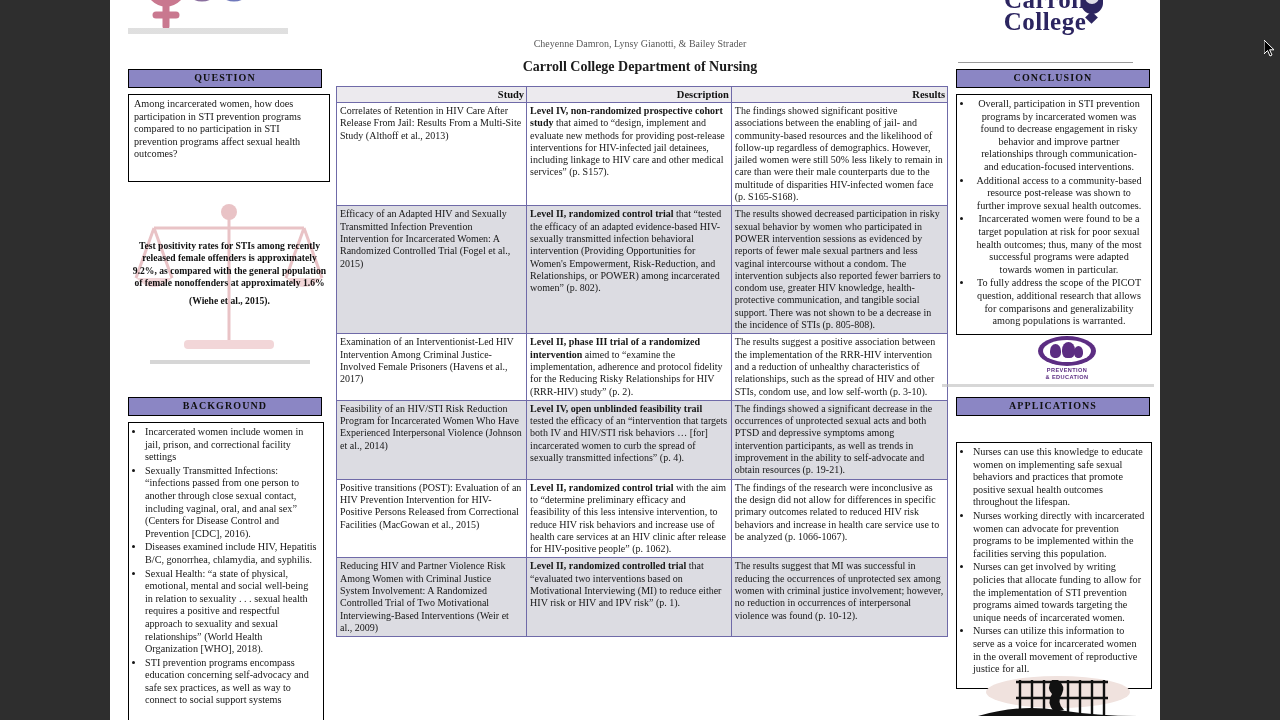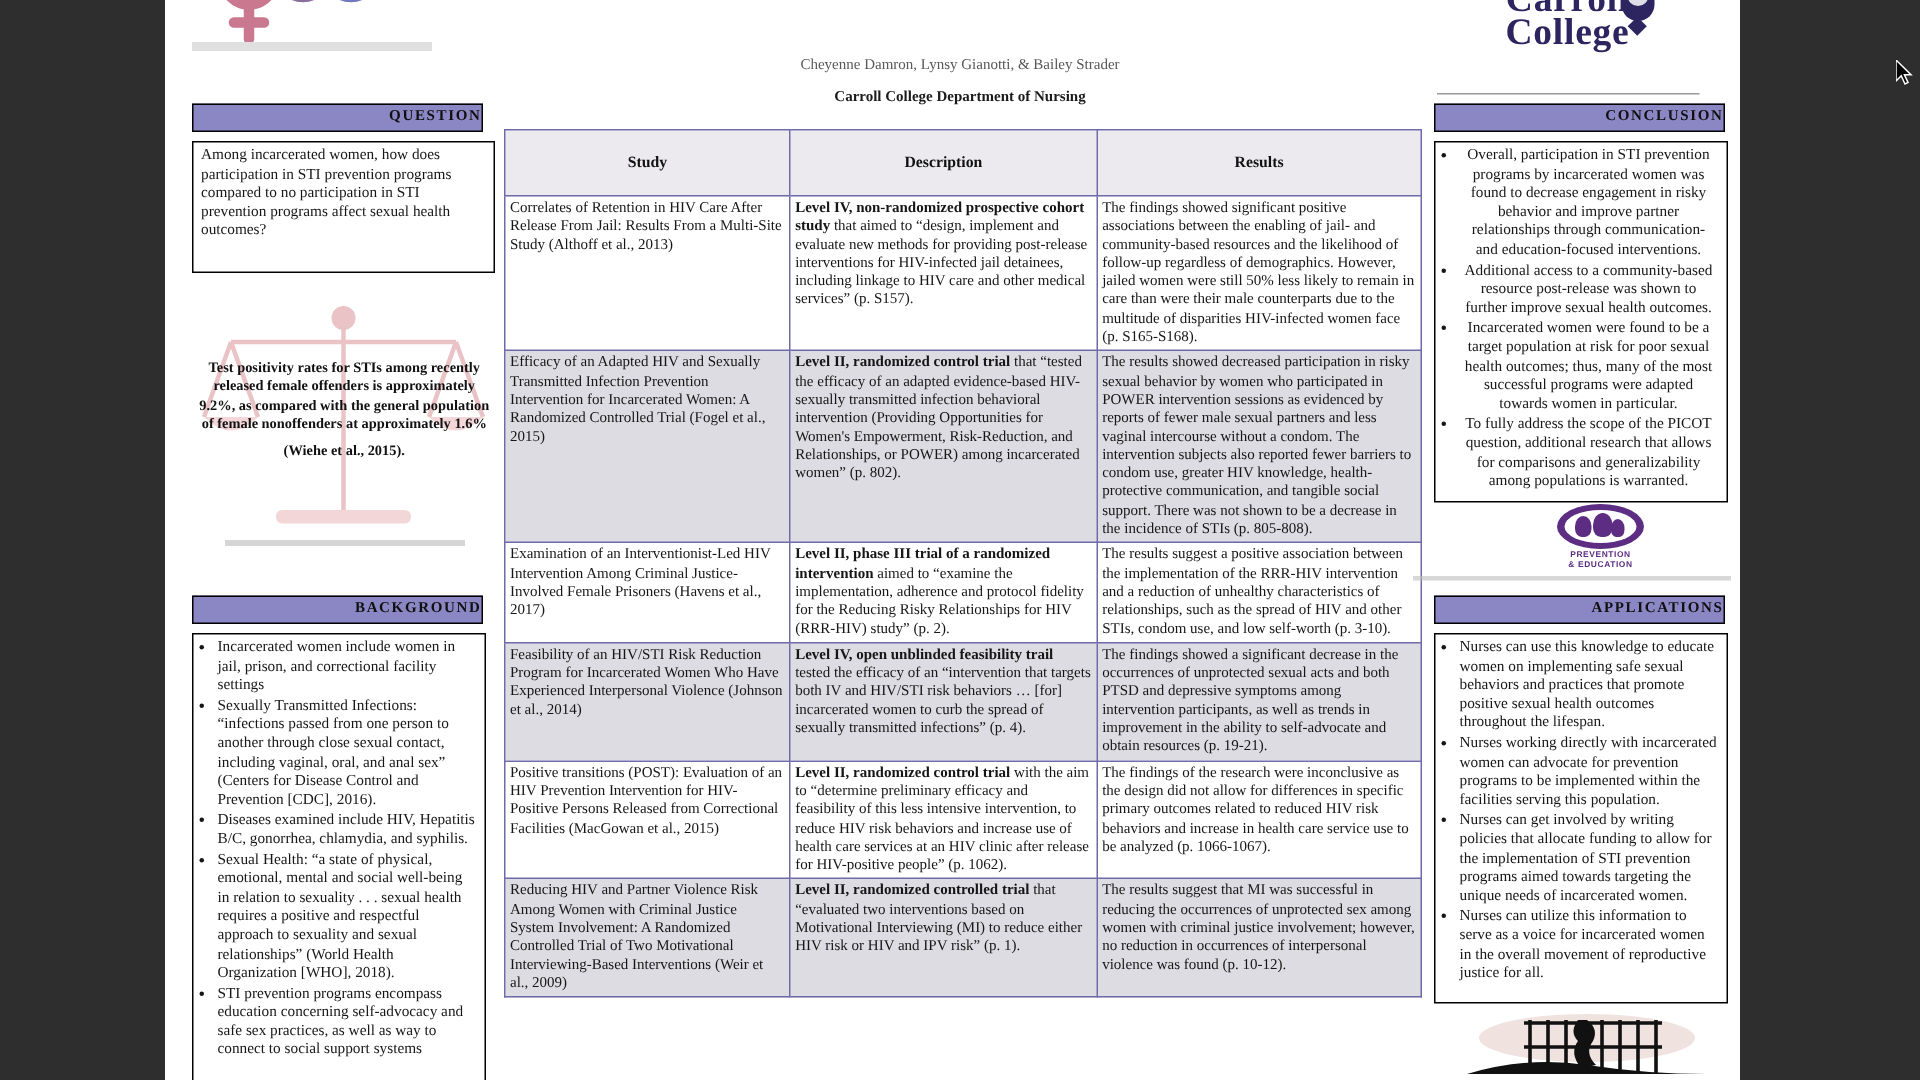--- a/index.html
+++ b/index.html
@@ -24,21 +24,21 @@
   .hdr-title{
     position:absolute;left:210px;top:-18px;width:640px;text-align:center;
     font-weight:bold;font-size:16.5px;line-height:20px;color:#111;
   }
   .hdr-authors{
     position:absolute;left:210px;top:38px;width:640px;text-align:center;
     font-size:10px;color:#585858;
   }
   .hdr-dept{
     position:absolute;left:210px;top:59px;width:640px;text-align:center;
-    font-size:10px;font-weight:bold;color:#1b1b1b;
+    font-size:14px;font-weight:bold;color:#1b1b1b;
   }
 
   
   .gender-art{position:absolute;left:18px;top:-34px;width:150px;height:62px;}
   .gender-cap{
     position:absolute;left:18px;top:28px;width:160px;height:6px;
     background:linear-gradient(90deg,#b9b9b9 0 100%);
     opacity:.45;
   }
 
@@ -63,21 +63,21 @@
   .carroll .diamond{
     position:absolute;left:122px;top:27px;width:9px;height:9px;
     background:#2c2560;transform:rotate(45deg);
   }
   .hdr-rule{position:absolute;left:848px;top:62px;width:175px;height:1px;background:#9a9a9a;}
 
   
   .band{
     position:absolute;height:17px;border:1.5px solid #000;
     background:#8b86c4;
-    text-align:right;font-weight:bold;font-size:10px;letter-spacing:1.1px;
+    text-align:center;font-weight:bold;font-size:10px;letter-spacing:1.1px;
     color:#101010;line-height:16px;
   }
   .panel{
     position:absolute;border:1.3px solid #000;background:#fff;
     font-size:10.2px;line-height:12.6px;color:#161616;
     overflow:hidden;
   }
   .panel p{margin:0;padding:0;}
   .panel ul{margin:0;padding:0 4px 0 14px;list-style:disc;}
   .panel li{margin:0 0 1px 0;padding:0;}
@@ -97,21 +97,21 @@
     background:#b5b5b5;opacity:.55;
   }
 
   .bg-band{left:18px;top:397px;width:192px;}
   .bg-box{left:18px;top:422px;width:190px;height:298px;padding:3px 2px 0 2px;}
 
   
   .tbl{position:absolute;left:226px;top:86px;width:612px;border-collapse:collapse;}
   .tbl th{
     border:1.2px solid #6f6aa8;background:#eceaee;
-    font-weight:bold;font-size:10.5px;text-align:center;padding:16px 2px;color:#111;
+    font-weight:bold;font-size:10.5px;text-align:right;padding:2px 2px;color:#111;
   }
   .tbl td{
     border:1.2px solid #6f6aa8;
     font-size:10px;line-height:12.3px;vertical-align:top;
     padding:2px 3px;color:#161616;
   }
   .tbl td.desc b{font-weight:bold;}
   .col-study{width:190px;}
   .col-desc{width:205px;}
   .col-res{width:217px;}
@@ -135,21 +135,21 @@
   .prev-ell .f2{position:absolute;left:24px;top:6px;width:13px;height:16px;border-radius:50% 50% 40% 40%;background:#5c2d82;}
   .prev-ell .f3{position:absolute;left:36px;top:10px;width:9px;height:12px;border-radius:50% 50% 40% 40%;background:#5c2d82;}
   .prev-txt{
     position:absolute;left:-8px;top:31px;width:74px;text-align:center;
     font-family:"Liberation Sans",sans-serif;font-weight:bold;
     font-size:5.6px;letter-spacing:.4px;color:#5c2d82;line-height:6.6px;
   }
   .prev-rule{position:absolute;left:832px;top:384px;width:212px;height:3px;background:#bdbdbd;opacity:.6;}
 
   .ap-band{left:846px;top:397px;width:192px;}
-  .ap-box{left:846px;top:422px;width:190px;height:242px;padding:3px 2px 0 2px;}
+  .ap-box{left:846px;top:442px;width:190px;height:242px;padding:3px 2px 0 2px;}
 
   .jail-art{position:absolute;left:848px;top:672px;width:200px;height:48px;}
 
   
   .cursor{position:absolute;left:1264px;top:40px;width:12px;height:18px;}
 </style>
 </head>
 <body>
 
 <div id="stage">

